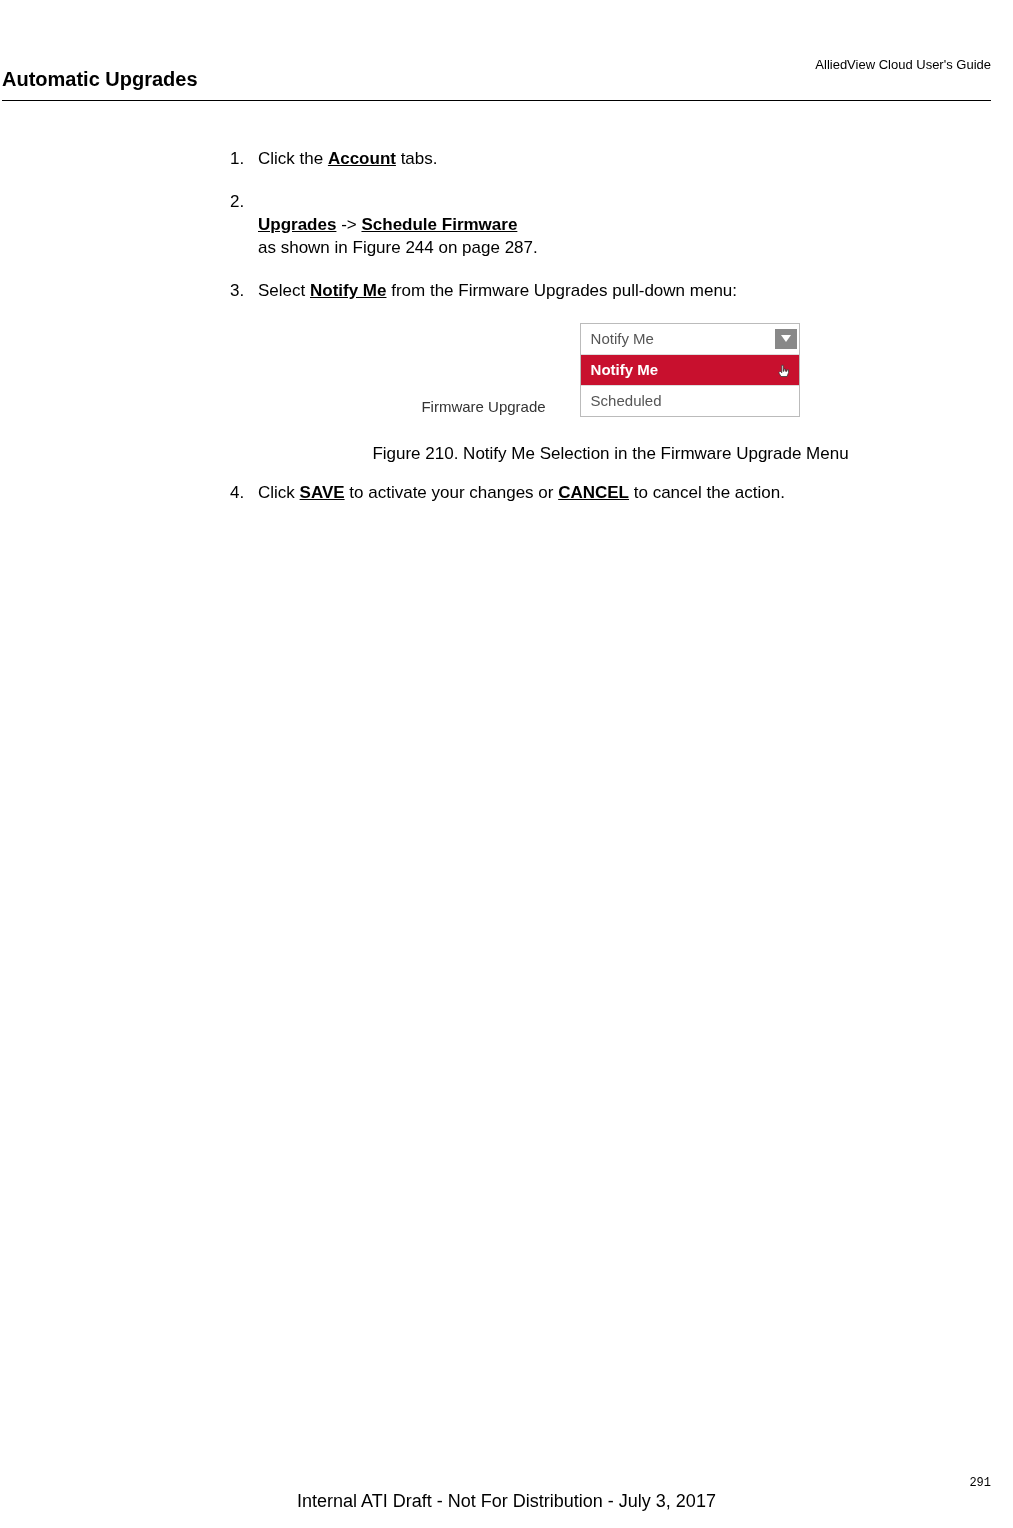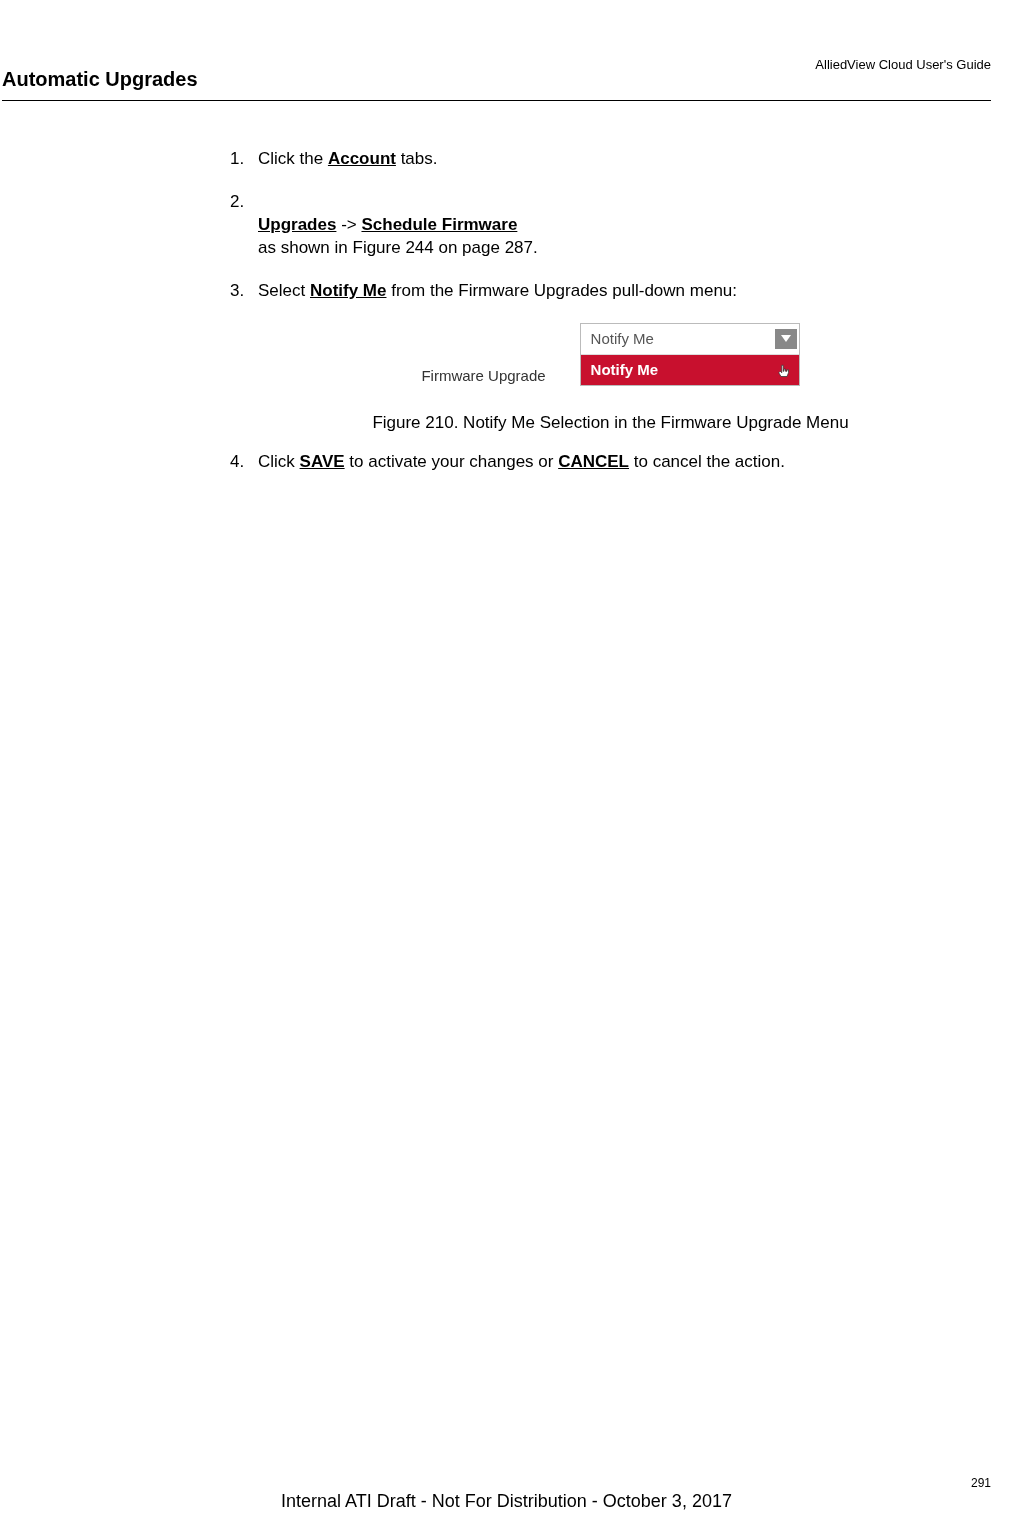--- a/index.html
+++ b/index.html
@@ -136,20 +136,21 @@
     .figure-caption {
       font-size: 17px;
       text-align: right;
       margin-top: 6px;
     }
     .page-number {
       position: absolute;
       bottom: 38px;
       right: 22px;
       font-size: 12px;
+      font-family: Liberation Mono, monospace;
     }
     .footer-text {
       position: absolute;
       bottom: 16px;
       left: 0;
       right: 0;
       text-align: center;
       font-size: 18px;
     }
   </style>
@@ -197,29 +198,32 @@
           <span class="chevron-box">
             <span class="chevron-icon"></span>
           </span>
         </div>
         <div class="dropdown-option highlighted">
           <span>Notify Me</span>
           <svg class="cursor-icon" viewBox="0 0 24 24">
             <path fill="white" stroke="#333" stroke-width="1" d="M9 3 L9 13 L7 11 L5 13 L8 18 L16 18 L18 13 L18 9 L16 9 L16 11 L14 11 L14 8 L12 8 L12 11 L11 11 L11 3 Z"></path>
           </svg>
         </div>
+        <div class="dropdown-option">
+          <span>Scheduled</span>
+        </div>
       </div>
     </div>
     <div class="figure-caption">Figure 210. Notify Me Selection in the Firmware Upgrade Menu</div>
   </div>
 
   <ol class="step-list" style="margin-top:16px;">
     <li class="step-item">
       <span class="step-num">4.</span>
       <span class="step-body">
         <span>Click </span><span class="bold">SAVE</span><span> to activate your changes or </span><span class="bold">CANCEL</span><span> to cancel the action.</span>
       </span>
     </li>
   </ol>
 </div>
 
 <div class="page-number">291</div>
-<div class="footer-text">Internal ATI Draft - Not For Distribution - October 3, 2017</div>
+<div class="footer-text">Internal ATI Draft - Not For Distribution - July 3, 2017</div>
 
 </body></html>

